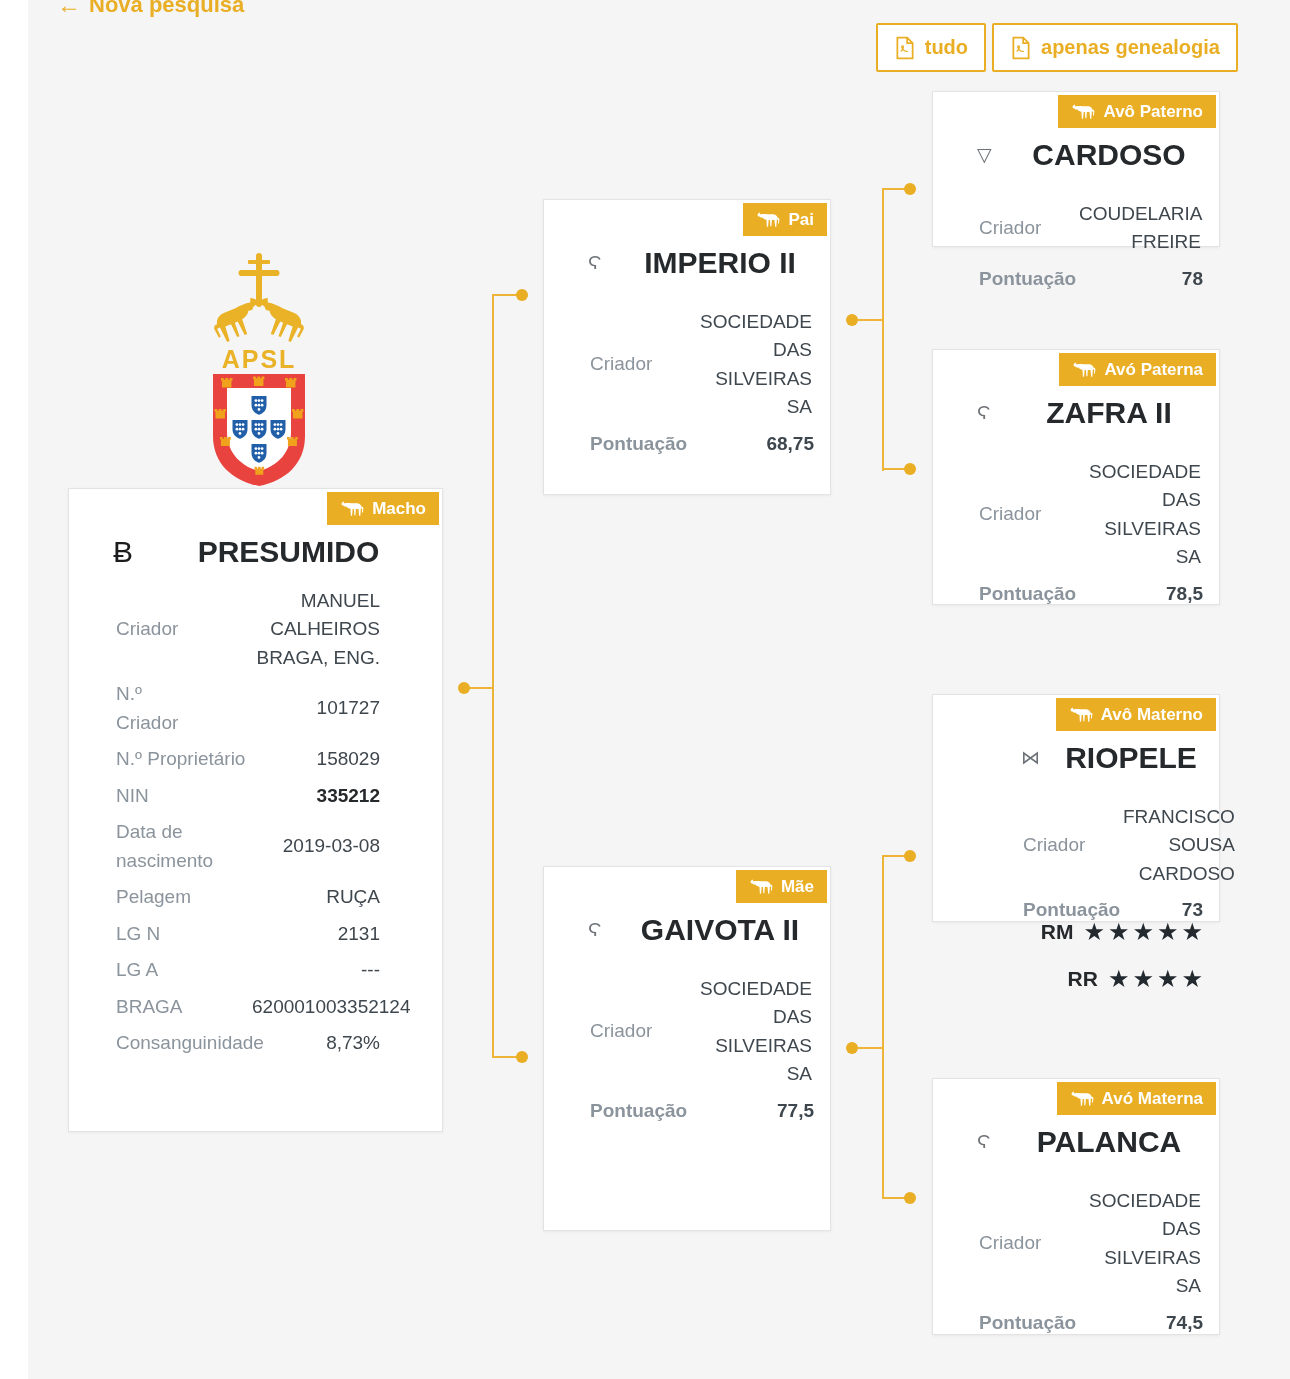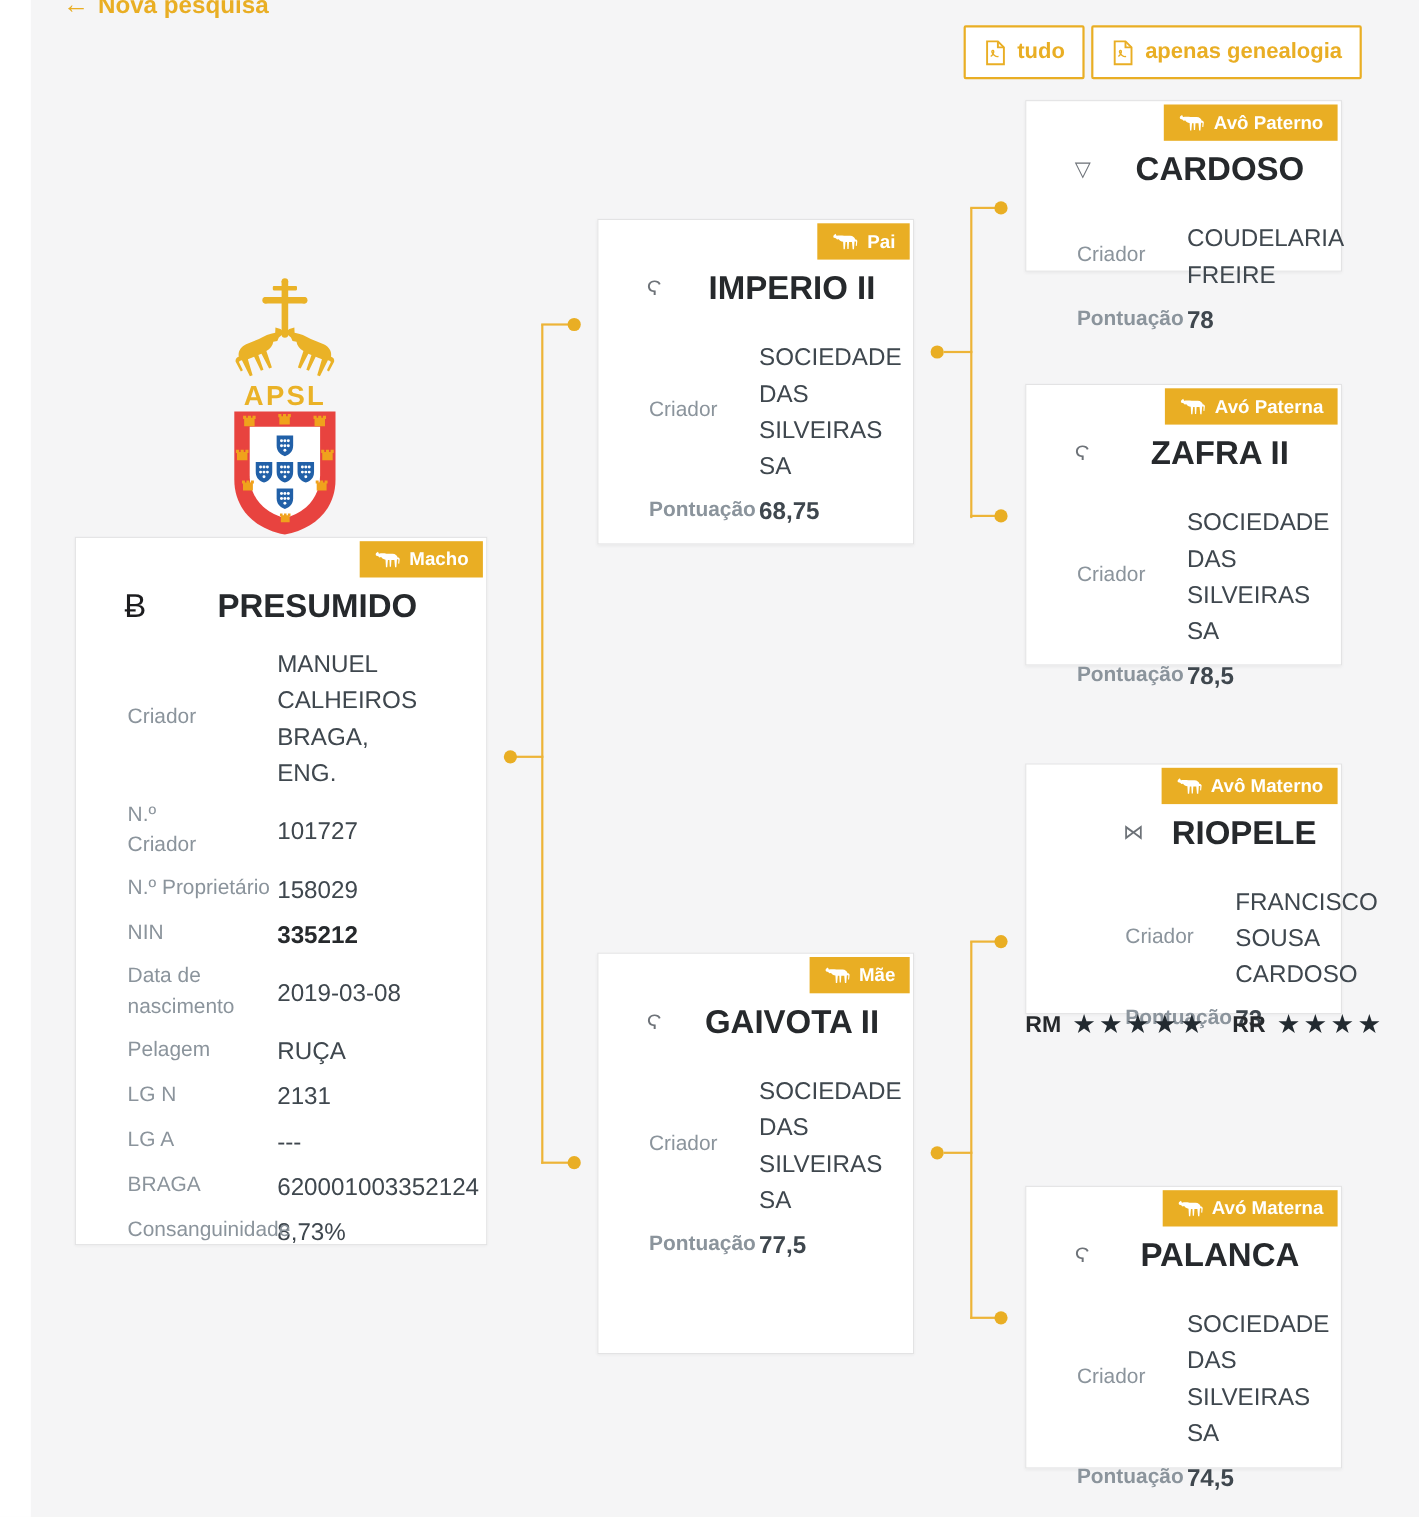--- a/index.html
+++ b/index.html
@@ -23,21 +23,21 @@
   .brand-glyph { flex:none; width:40px; color:#6d7278; font-size:19px; text-align:left; }
   .name-center { flex:1; display:flex; justify-content:center; }
   .horse-name { display:inline-block; text-align:left; font-size:30px; font-weight:bold; color:#26292c; line-height:1.25; }
   .acard .horse-name { max-width:168px; }
 
   .subject .brand-glyph { font-size:30px; color:#1c1c1e; }
   .subject .horse-name { max-width:212px; }
   .subject-rows { margin-top:12px; padding:0 20px 0 47px; }
   .subject .row { display:grid; grid-template-columns:136px 1fr; align-items:center; padding:4px 0; }
   .row .label { color:#8b949c; font-size:19px; line-height:1.5; }
-  .row .value { color:#3f474e; font-size:22px; line-height:1.5; max-width:128px; }
+  .row .value { color:#3f474e; font-size:19px; line-height:1.5; max-width:128px;text-align:right; }
   .subject .row .l-stack { max-width:64px; }
   .subject .row.r-overlap .label { white-space:nowrap; position:relative; z-index:1; }
   .row .v-bold { font-weight:bold; color:#26292c; }
 
   .acard-rows { margin-top:26px; padding:0 16px 0 46px; }
   .acard .row { display:grid; grid-template-columns:100px 1fr; align-items:center; }
   .acard .row .value { max-width:122px; }
   .acard .score-row { margin-top:8px;font-weight:bold; }
   .acard .score-row .value { max-width:none; }
 
@@ -50,21 +50,21 @@
   #card-mg-sire   { left:932px; top:694px;  width:288px; height:228px;padding-left:44px; }
   #card-mg-dam    { left:932px; top:1078px; width:288px; height:257px; }
 
   
   .h-line, .v-line { position:absolute; background:#edb437; }
   .h-line { height:2px; }
   .v-line { width:2px; }
   .dot { position:absolute; width:12px; height:12px; border-radius:50%; background:#e9ae24; }
 
   
-  .ratings { position:absolute; left:932px; top:920px; width:274px; display:flex; flex-direction:row; gap:23px; align-items:flex-end; }
+  .ratings { position:absolute; left:932px; top:920px; width:274px; display:flex; flex-direction:column; gap:23px; align-items:flex-end; }
   .rating-row { display:flex; align-items:center; gap:10px; }
   .rating-label { font-weight:bold; font-size:21px; color:#26292c; }
   .rating-stars { color:#222a30; font-size:24px; letter-spacing:3px; line-height:1; }
 
   
   .logo { position:absolute; left:193px; top:252px; }
   .logo text { font-family:"Liberation Sans","DejaVu Sans",sans-serif; font-weight:bold; }
   .hidden-defs { position:absolute; width:0; height:0; overflow:hidden; }
 </style>
 </head>

